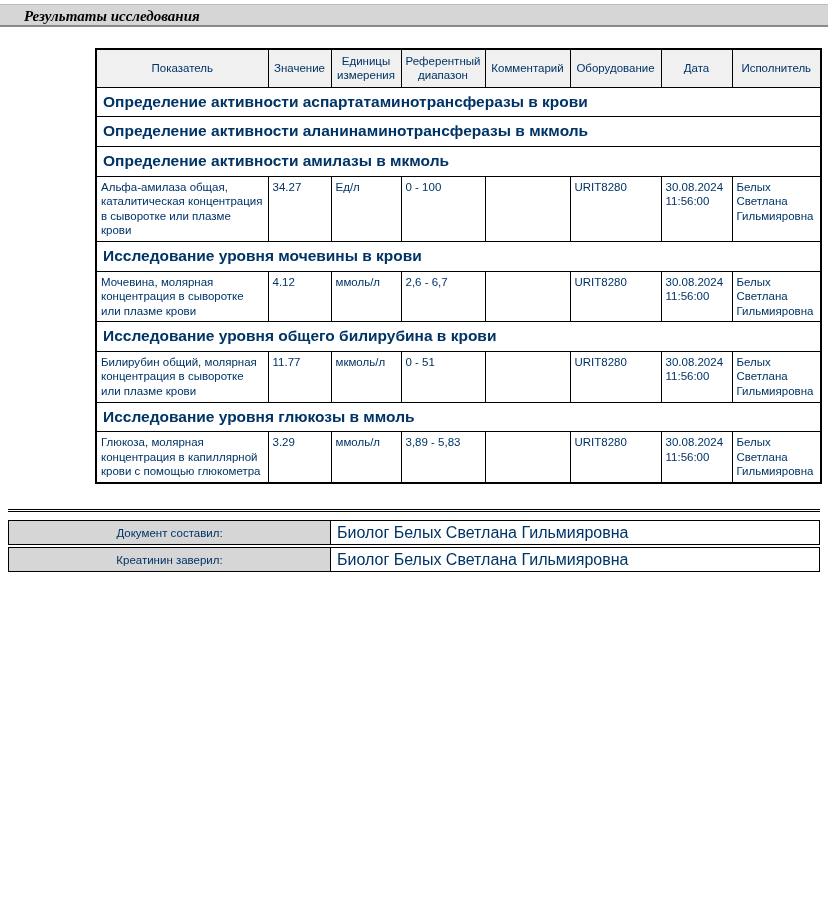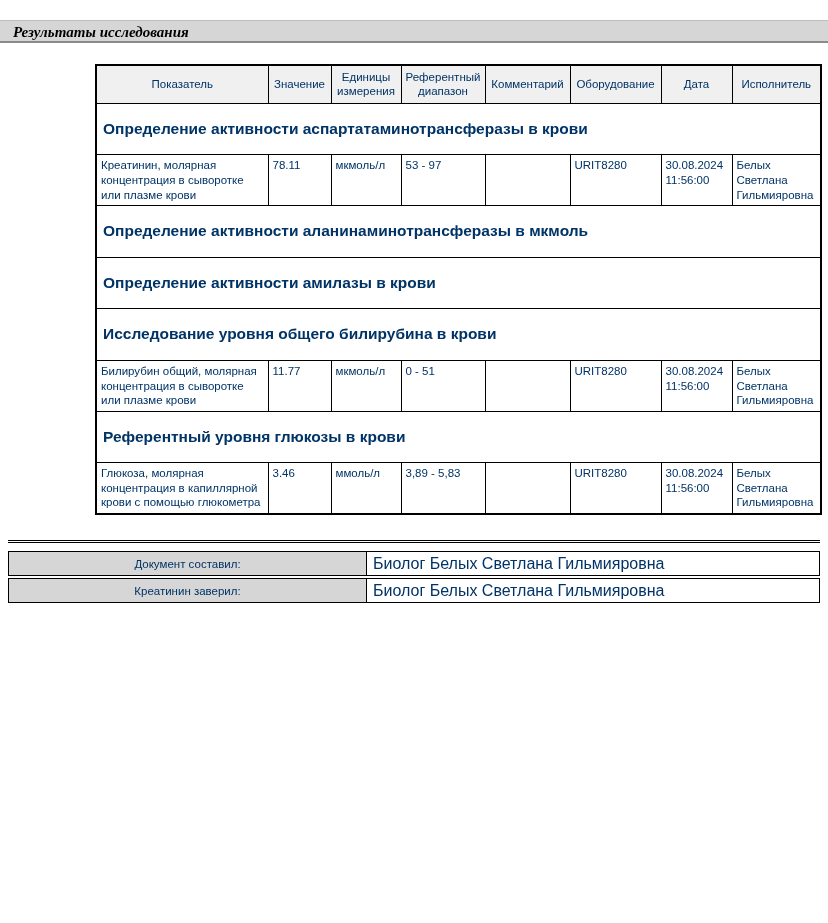--- a/index.html
+++ b/index.html
@@ -7,26 +7,26 @@
     margin: 0;
     padding: 0;
     background: #ffffff;
     width: 828px;
     font-family: "Liberation Sans", sans-serif;
   }
   .page { width: 828px; min-height: 923px; position: relative; }
 
   
   .title-bar {
-    margin-top: 20px;
+    margin-top: 4px;
     height: 23px;
     background: var(--bar_bg, #d6d6d6);
     border-top: 1px solid #bdbdbd;
     border-bottom: 2px solid #8a8a8a;
-    padding: 2px 8px 0 13px;
+    padding: 2px 8px 0 24px;
   }
   .title-bar .doc-title {
     font-family: "Liberation Serif", serif;
     font-style: italic;
     font-weight: bold;
     font-size: 15px;
     color: #000000;
   }
 
   
@@ -55,21 +55,21 @@
     font-size: 11.5px;
     vertical-align: top;
     text-align: left;
     padding: 3px 4px;
     line-height: 1.27;
     background: #ffffff;
   }
   table.results tr.section-row td {
     font-size: 15.5px;
     font-weight: bold;
-    padding: 16px 6px;
+    padding: 5px 6px;
     vertical-align: middle;
     line-height: 1.2;
   }
   col.c-indicator { width: 172px; }
   col.c-value     { width: 63px; }
   col.c-units     { width: 70px; }
   col.c-range     { width: 84px; }
   col.c-comment   { width: 85px; }
   col.c-equipment { width: 91px; }
   col.c-date      { width: 71px; }
@@ -87,21 +87,21 @@
   
   .sig-block { margin-left: 8px; width: 812px; }
   .sig-row {
     display: flex;
     width: 812px;
     border: 1px solid #000;
     margin-bottom: 2px;
     min-height: 25px;
   }
   .sig-label {
-    width: 358px;
+    width: 322px;
     background: var(--bar_bg, #d6d6d6);
     border-right: 1px solid #000;
     font-size: 11.5px;
     color: var(--navy, #003366);
     display: flex;
     align-items: center;
     justify-content: center;
     text-align: center;
     padding: 3px 4px;
   }
@@ -145,55 +145,68 @@
             <th>Комментарий</th>
             <th>Оборудование</th>
             <th>Дата</th>
             <th>Исполнитель</th>
           </tr>
       </thead>
       <tbody>
           <tr class="section-row">
             <td colspan="8">Определение активности аспартатаминотрансферазы в крови</td>
           </tr>
-          <tr class="data-row">
-            <td class="cell-indicator">Креатинин, молярная концентрация в сыворотке или плазме крови</td>
-            <td class="cell-value">78.11</td>
-            <td class="cell-units">мкмоль/л</td>
-            <td class="cell-range">53 - 97</td>
-            <td class="cell-comment"></td>
-            <td class="cell-equipment">URIT8280</td>
-            <td class="cell-date">30.08.2024 11:56:00</td>
-            <td class="cell-executor">Белых Светлана Гильмияровна</td>
-          </tr>
           <tr class="section-row">
             <td colspan="8">Определение активности аланинаминотрансферазы в мкмоль</td>
           </tr>
           <tr class="section-row">
-            <td colspan="8">Определение активности амилазы в крови</td>
+            <td colspan="8">Определение активности амилазы в мкмоль</td>
+          </tr>
+          <tr class="data-row">
+            <td class="cell-indicator">Альфа-амилаза общая, каталитическая концентрация в сыворотке или плазме крови</td>
+            <td class="cell-value">34.27</td>
+            <td class="cell-units">Ед/л</td>
+            <td class="cell-range">0 - 100</td>
+            <td class="cell-comment"></td>
+            <td class="cell-equipment">URIT8280</td>
+            <td class="cell-date">30.08.2024 11:56:00</td>
+            <td class="cell-executor">Белых Светлана Гильмияровна</td>
+          </tr>
+          <tr class="section-row">
+            <td colspan="8">Исследование уровня мочевины в крови</td>
+          </tr>
+          <tr class="data-row">
+            <td class="cell-indicator">Мочевина, молярная концентрация в сыворотке или плазме крови</td>
+            <td class="cell-value">4.12</td>
+            <td class="cell-units">ммоль/л</td>
+            <td class="cell-range">2,6 - 6,7</td>
+            <td class="cell-comment"></td>
+            <td class="cell-equipment">URIT8280</td>
+            <td class="cell-date">30.08.2024 11:56:00</td>
+            <td class="cell-executor">Белых Светлана Гильмияровна</td>
           </tr>
           <tr class="section-row">
             <td colspan="8">Исследование уровня общего билирубина в крови</td>
           </tr>
           <tr class="data-row">
             <td class="cell-indicator">Билирубин общий, молярная концентрация в сыворотке или плазме крови</td>
             <td class="cell-value">11.77</td>
             <td class="cell-units">мкмоль/л</td>
             <td class="cell-range">0 - 51</td>
             <td class="cell-comment"></td>
             <td class="cell-equipment">URIT8280</td>
             <td class="cell-date">30.08.2024 11:56:00</td>
             <td class="cell-executor">Белых Светлана Гильмияровна</td>
           </tr>
           <tr class="section-row">
-            <td colspan="8">Референтный уровня глюкозы в крови</td>
+            <td colspan="8">Исследование уровня глюкозы в ммоль</td>
           </tr>
           <tr class="data-row">
             <td class="cell-indicator">Глюкоза, молярная концентрация в капиллярной крови с помощью глюкометра</td>
-            <td class="cell-value">3.46</td>
+            <td class="cell-value">3.29</td>
             <td class="cell-units">ммоль/л</td>
             <td class="cell-range">3,89 - 5,83</td>
             <td class="cell-comment"></td>
             <td class="cell-equipment">URIT8280</td>
             <td class="cell-date">30.08.2024 11:56:00</td>
             <td class="cell-executor">Белых Светлана Гильмияровна</td>
           </tr>
         </tbody>
     </table>
   </div>

